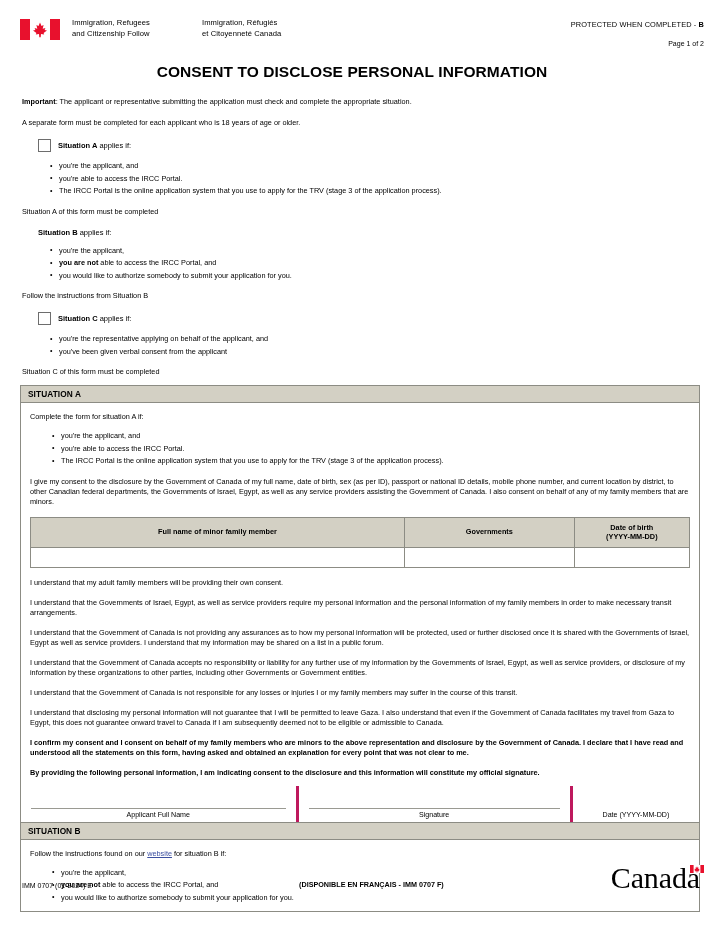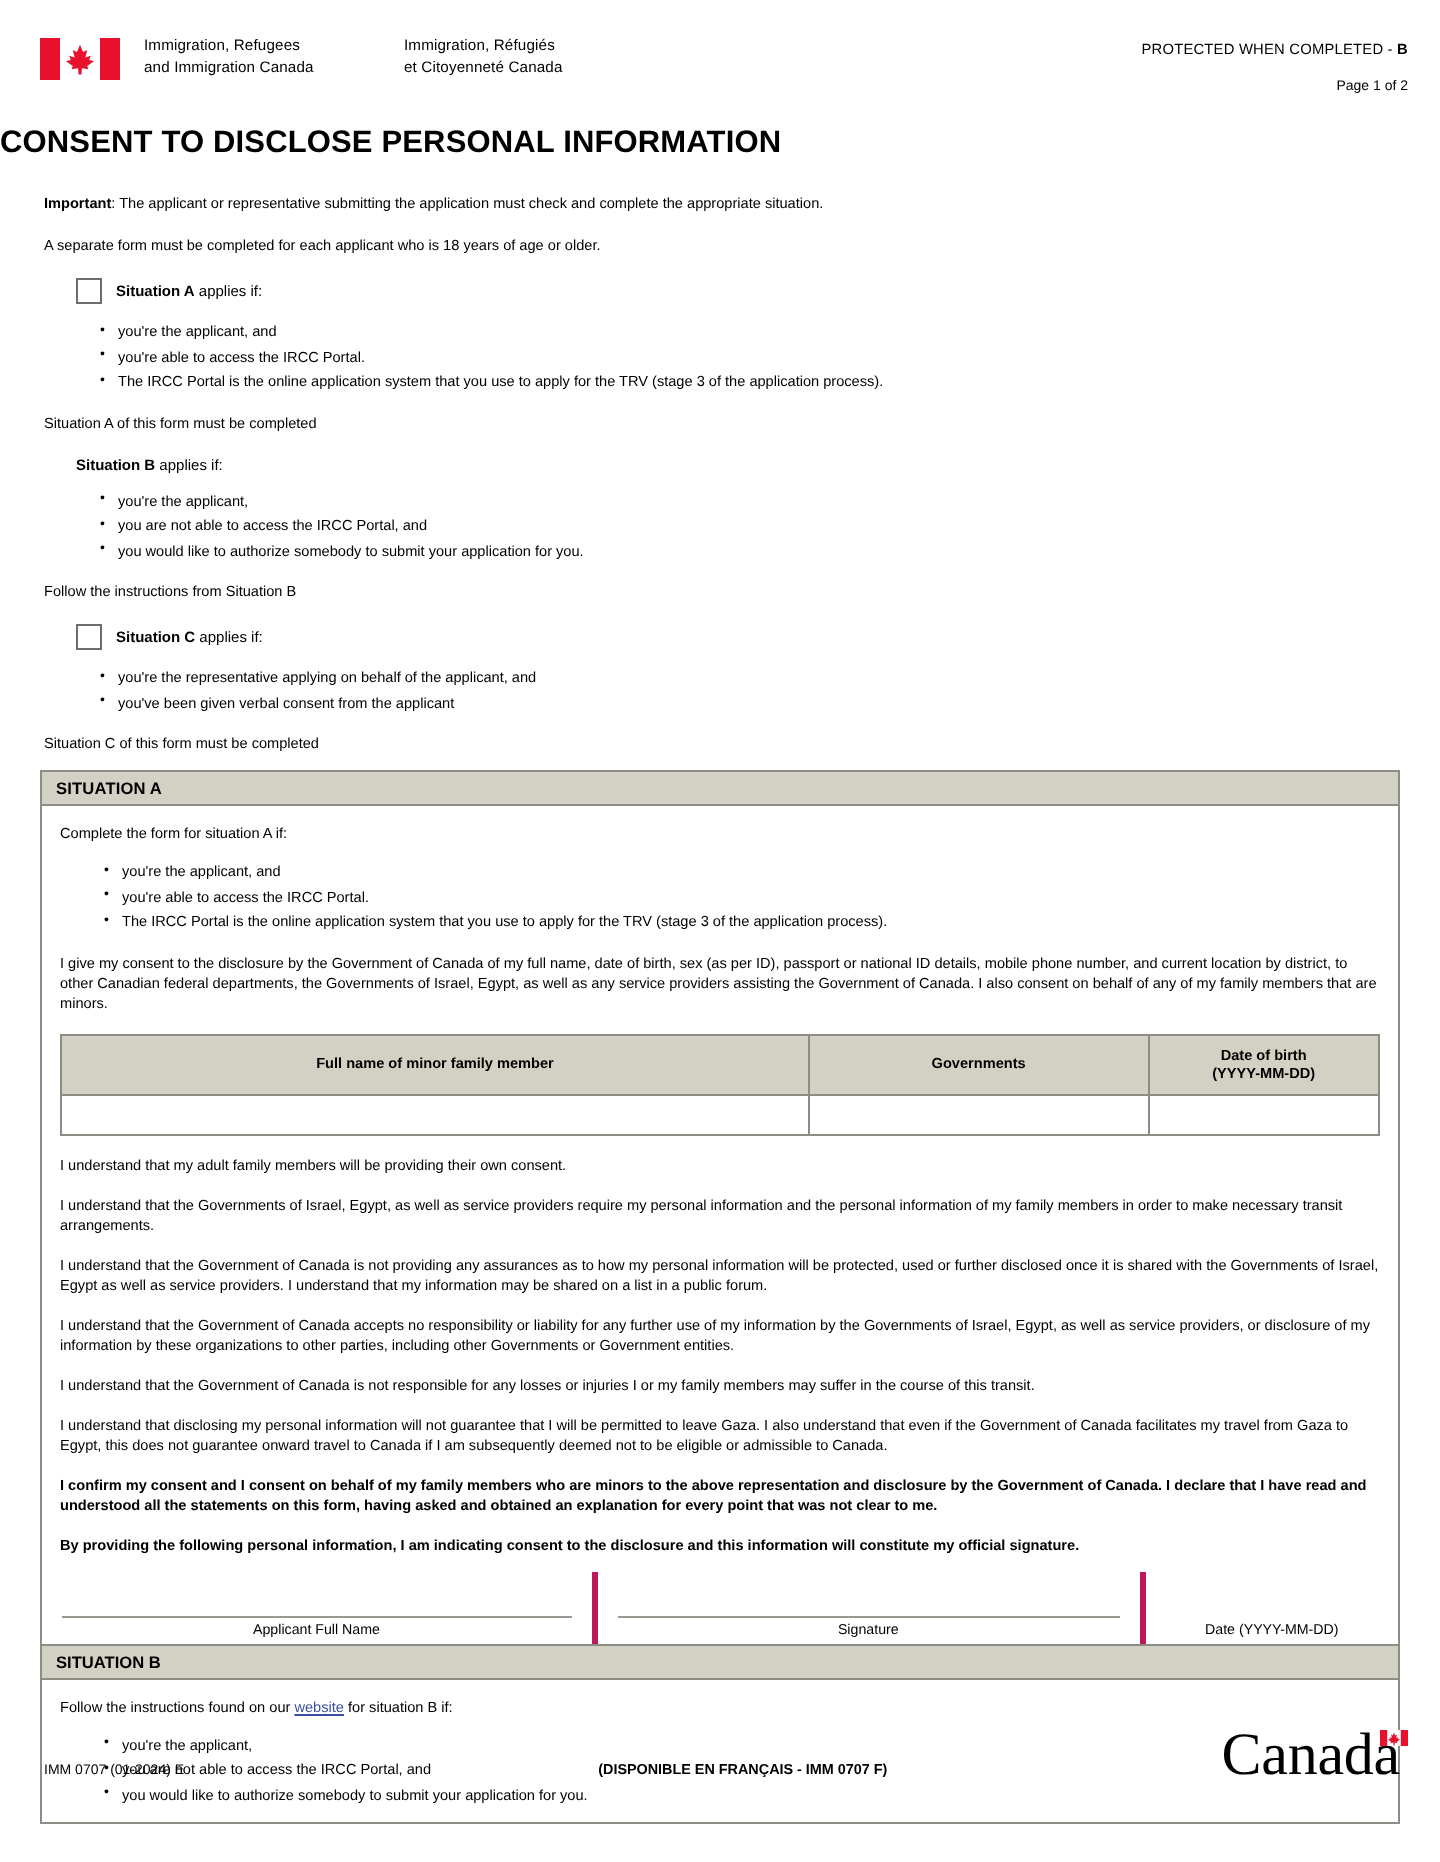--- a/index.html
+++ b/index.html
@@ -68,20 +68,21 @@
   }
   .protected b { font-weight: bold; }
   .page-num {
     font-size: 7px;
     color: #000;
     margin-top: 11px;
   }
 
   
   .doc-title {
+    text-align: center;
     font-size: 15.5px;
     font-weight: bold;
     letter-spacing: 0.005em;
     margin: 16px 16px 0 0;
     color: #000;
   }
 
   
   .intro {
     padding: 0 22px;
@@ -127,21 +128,21 @@
     position: relative;
     padding-left: 9px;
   }
   ul.bullets li:before {
     content: "\2022";
     position: absolute;
     left: 0;
     top: -0.5px;
     font-size: 7px;
   }
-  ul.bullets li b { font-weight: normal; }
+  ul.bullets li b { font-weight: bold; }
   li.sub {
     padding-left: 38px;
     list-style: none;
   }
   li.sub:before {
     content: "o";
     left: 29px;
     font-size: 6px;
     top: 0.5px;
   }
@@ -295,21 +296,21 @@
     <div class="brand">
       <svg class="flag" viewBox="0 0 40 21">
         <rect x="0" y="0" width="40" height="21" fill="#fff"></rect>
         <rect x="0" y="0" width="10" height="21" fill="#e8112d"></rect>
         <rect x="30" y="0" width="10" height="21" fill="#e8112d"></rect>
         <path d="M20 3.4 L21.5 7 L23.6 6 L22.7 9.7 L25.4 8.9 L24.6 11 L27 11.6 L23.6 14 L24.2 15.6 L21 15.1 L20.7 18.2 L19.3 18.2 L19 15.1 L15.8 15.6 L16.4 14 L13 11.6 L15.4 11 L14.6 8.9 L17.3 9.7 L16.4 6 L18.5 7 Z" fill="#e8112d"></path>
       </svg>
       <div class="dept-names">
         <div class="dept-en">
           <span class="dept-line">Immigration, Refugees</span>
-          <span class="dept-line">and Immigration Canada</span>
+          <span class="dept-line">and Citizenship Follow</span>
         </div>
         <div class="dept-fr">
           <span class="dept-line">Immigration, Réfugiés</span>
           <span class="dept-line">et Citoyenneté Canada</span>
         </div>
       </div>
     </div>
     <div class="header-right">
       <div class="protected"><span>PROTECTED WHEN COMPLETED - </span><b>B</b></div>
       <div class="page-num">Page 1 of 2</div>

